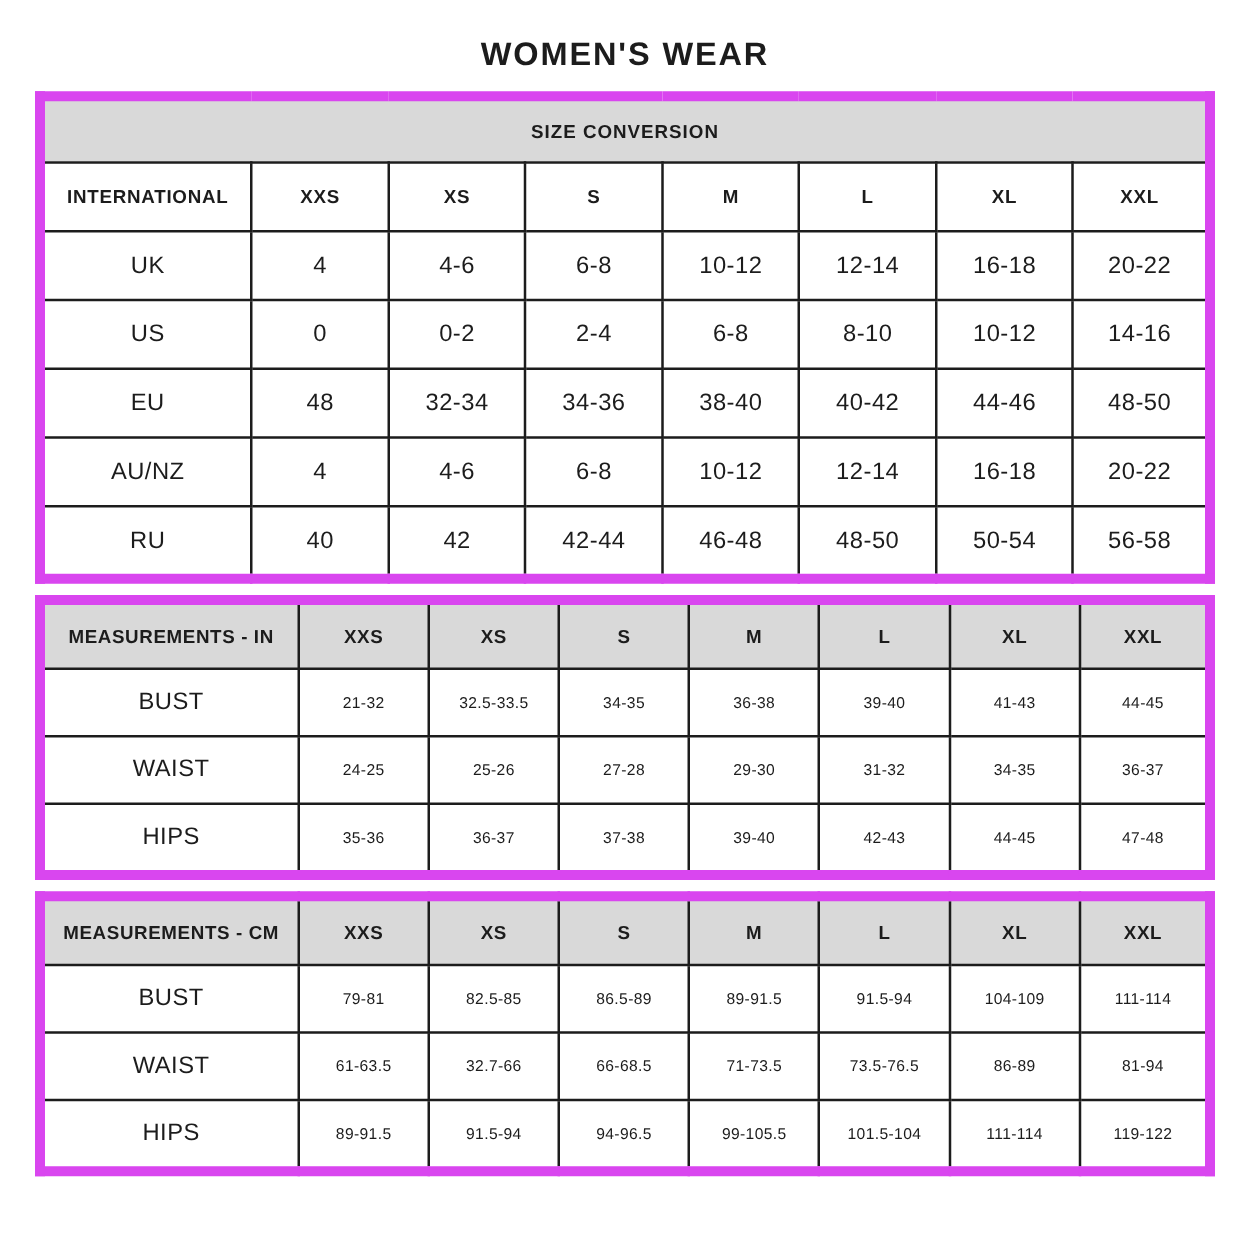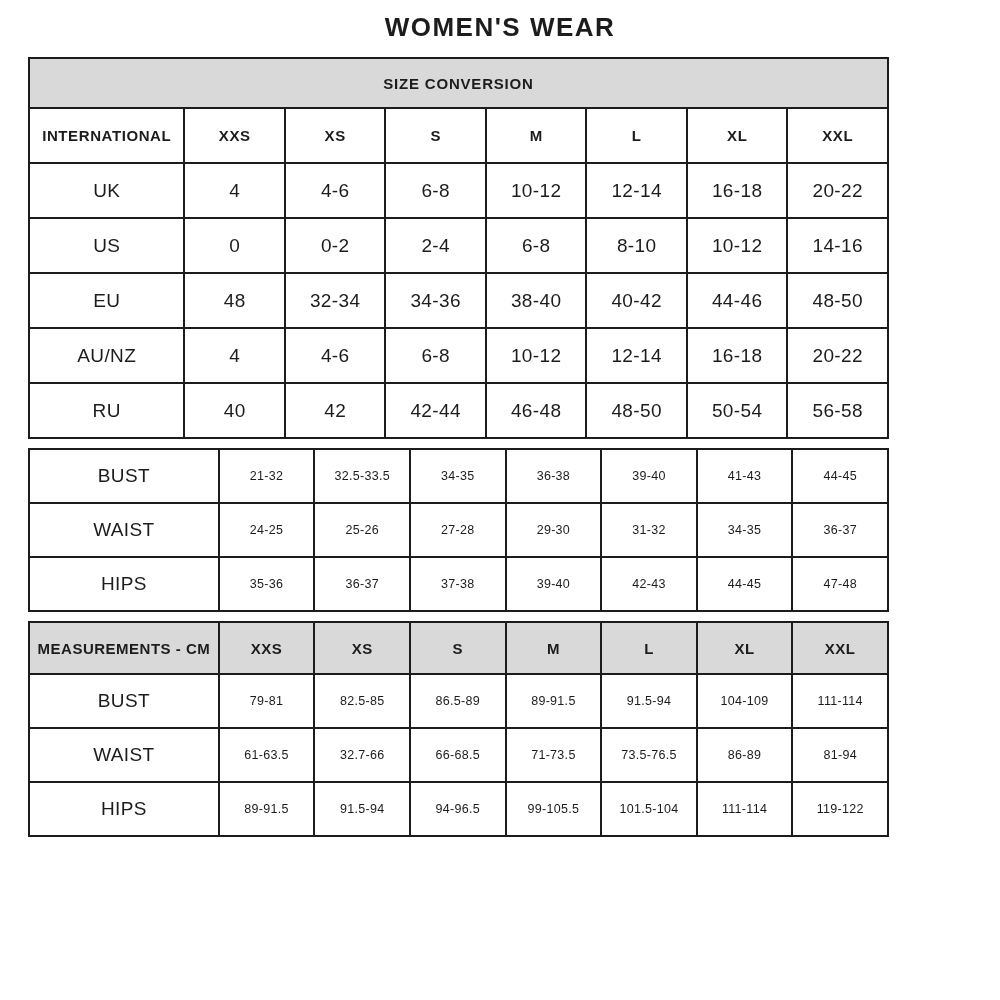--- a/index.html
+++ b/index.html
@@ -6,35 +6,35 @@
     margin: 0;
     padding: 0;
     background: #ffffff;
     font-family: "Liberation Sans", sans-serif;
     color: #1c1c1c;
   }
   .page {
     width: 1000px;
     height: 1000px;
     box-sizing: border-box;
-    padding: 12px 28px 0 28px;
+    padding: 28px 28px 0 28px;
     background: #ffffff;
   }
   .page-title {
     text-align: center;
     font-size: 26px;
     font-weight: 700;
     letter-spacing: 1.5px;
     margin: 0 0 14px 0;
   }
   table.tbl {
     border-collapse: collapse;
     table-layout: fixed;
-    width: 861px;
-    border: 2px solid #d946ef;
+    width: 944px;
+    border: 8px solid #d946ef;
   }
   table.tbl td {
     border: 2px solid #1c1c1c;
     text-align: center;
     vertical-align: middle;
     padding: 0 2px;
     background: #ffffff;
     overflow: hidden;
   }
   .gap { height: 9px; }
@@ -171,20 +171,30 @@
       <col style="width:11.13%">
         <col style="width:11.13%">
         <col style="width:11.13%">
       <col style="width:11.13%">
         <col style="width:11.13%">
         <col style="width:11.13%">
         <col style="width:11.13%">
     </colgroup>
     <tbody id="t2-body">
         <tr>
+          <td class="mhdr">MEASUREMENTS - IN</td>
+          <td class="mhdr">XXS</td>
+          <td class="mhdr">XS</td>
+          <td class="mhdr">S</td>
+          <td class="mhdr">M</td>
+          <td class="mhdr">L</td>
+          <td class="mhdr">XL</td>
+          <td class="mhdr">XXL</td>
+        </tr>
+        <tr>
           <td class="rowlabel">BUST</td>
           <td class="val">21-32</td>
           <td class="val">32.5-33.5</td>
           <td class="val">34-35</td>
           <td class="val">36-38</td>
           <td class="val">39-40</td>
           <td class="val">41-43</td>
           <td class="val">44-45</td>
         </tr>
         <tr>

